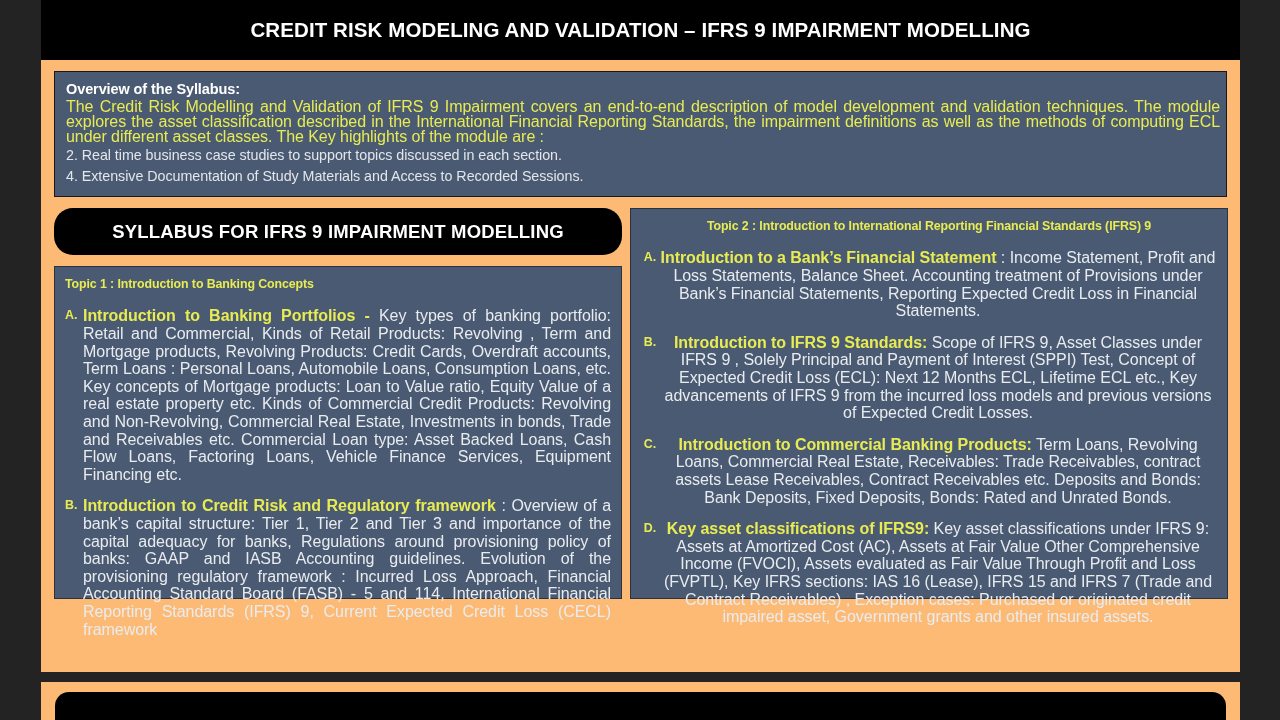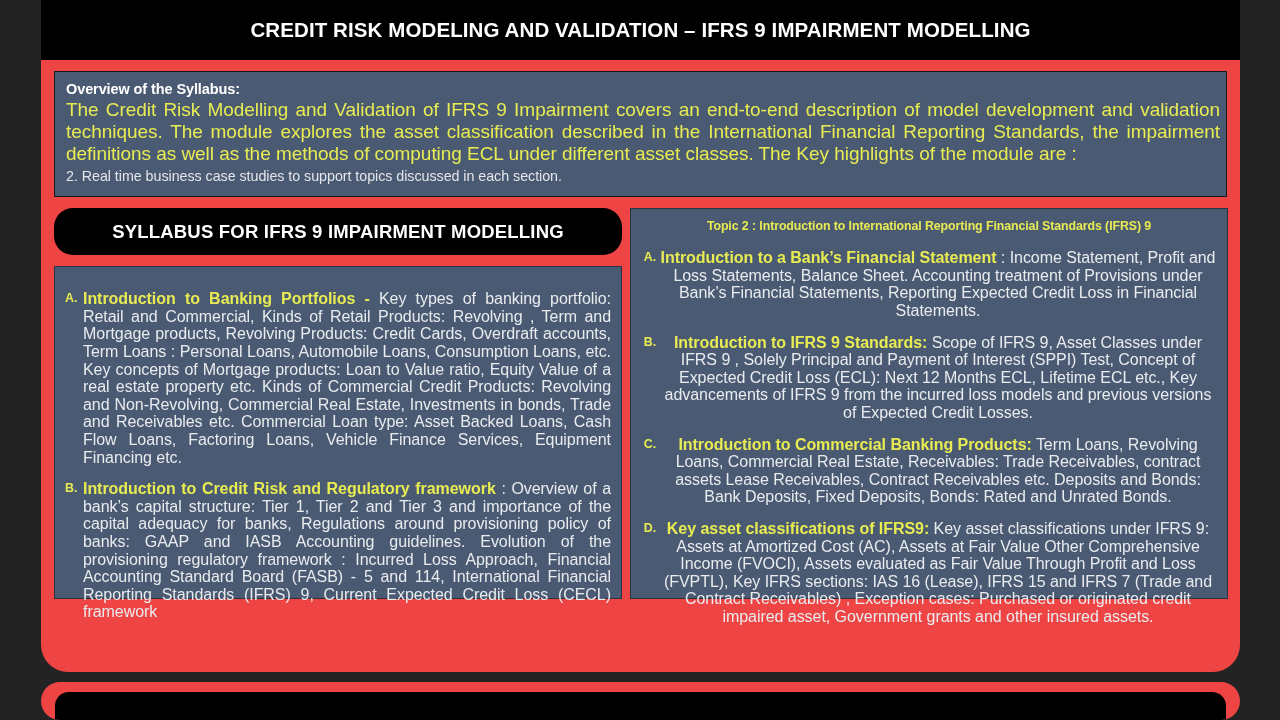--- a/index.html
+++ b/index.html
@@ -18,22 +18,21 @@
     width: 1280px;
     height: 720px;
     background: #232323;
   }
 
   
   .slide {
     position: absolute;
     left: 41px;
     width: 1199px;
-    background: #ef4444;
-    border-radius: 27px;
+    background: #fdba74;
   }
   .slide-1 { top: 0px; height: 672px; }
 
   .slide-title-bar {
     width: 100%;
     height: 60px;
     background: #000000;
     display: flex;
     align-items: center;
     justify-content: center;
@@ -58,22 +57,22 @@
   }
   .overview-heading {
     color: #ffffff;
     font-weight: bold;
     font-size: 14.5px;
     line-height: 20px;
     letter-spacing: -0.1px;
   }
   .overview-para {
     color: #e8ec52;
-    font-size: 19px;
-    line-height: 22px;
+    font-size: 16px;
+    line-height: 15px;
     text-align: justify;
     letter-spacing: -0.05px;
   }
   .overview-list {
     list-style: none;
     margin-top: 1px;
   }
   .overview-list li {
     color: #e3e6ea;
     font-size: 14.3px;
@@ -191,32 +190,34 @@
       <div class="title-text">CREDIT RISK MODELING AND VALIDATION – IFRS 9 IMPAIRMENT MODELLING</div>
     </div>
 
     <div class="slide-body">
 
       <div class="overview-box">
         <div class="overview-heading">Overview of the Syllabus:</div>
         <div class="overview-para">The Credit Risk Modelling and Validation of IFRS 9 Impairment covers an end-to-end description of model development and validation techniques. The module explores the asset classification described  in the  International Financial Reporting Standards, the impairment definitions as well as the methods of computing ECL under different asset classes. The Key highlights of the module are :</div>
         <ul class="overview-list">
           <li>2. Real time business case studies to support topics discussed in each section.</li>
+          <li>4. Extensive Documentation of Study Materials and Access to Recorded Sessions.</li>
         </ul>
       </div>
 
       <div class="columns">
 
         <div class="col-left">
 
           <div class="syllabus-pill">
             <div class="pill-text">SYLLABUS FOR IFRS 9 IMPAIRMENT MODELLING</div>
           </div>
 
           <div class="topic-box left-box justify">
+            <div class="topic-title">Topic 1 : Introduction to Banking Concepts</div>
 
             <div class="item">
               <div class="item-letter">A.</div>
               <div class="item-text"><span class="lead">Introduction to Banking Portfolios - </span><span> Key types of banking portfolio: Retail and Commercial, Kinds of Retail Products: Revolving , Term and Mortgage products, Revolving Products: Credit Cards, Overdraft  accounts, Term Loans : Personal Loans, Automobile Loans,  Consumption Loans, etc. Key concepts of  Mortgage products: Loan to Value ratio, Equity Value of a real estate property etc. Kinds of Commercial Credit Products: Revolving and Non-Revolving, Commercial Real Estate, Investments in bonds, Trade and Receivables etc. Commercial Loan type: Asset Backed Loans, Cash Flow Loans, Factoring Loans, Vehicle Finance Services, Equipment Financing etc.</span></div>
             </div>
 
             <div class="item">
               <div class="item-letter">B.</div>
               <div class="item-text"><span class="lead">Introduction to Credit Risk and Regulatory framework</span><span> :  Overview of a bank’s capital structure: Tier 1, Tier 2 and Tier 3 and importance of the capital adequacy for banks, Regulations around provisioning policy of banks:  GAAP and IASB Accounting guidelines. Evolution of the provisioning regulatory framework : Incurred Loss Approach, Financial Accounting Standard Board (FASB) -  5 and 114, International Financial Reporting Standards (IFRS) 9, Current Expected Credit Loss (CECL) framework</span></div>
             </div>

